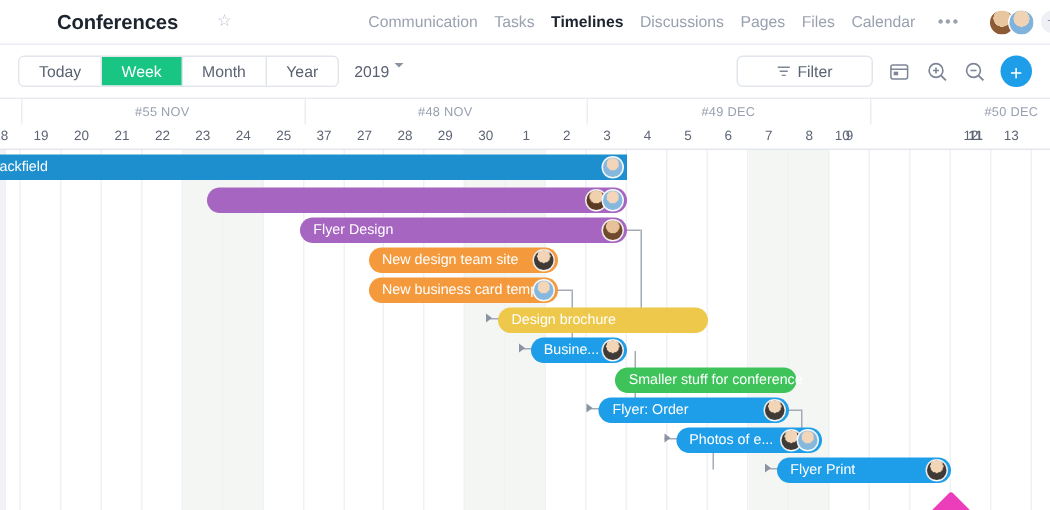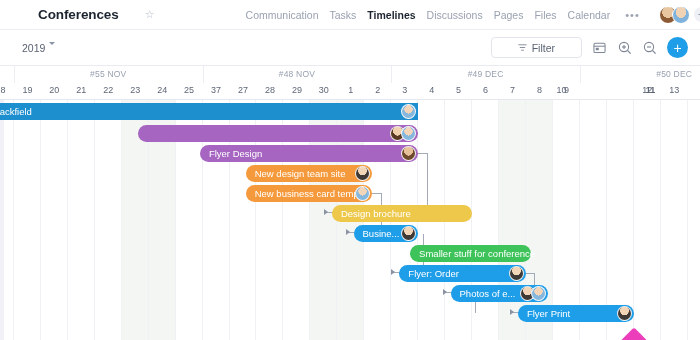--- a/index.html
+++ b/index.html
@@ -121,20 +121,26 @@
       <span class="navmore">•••</span>
     </div>
     <div class="topright">
       <span class="av av1"></span>
       <span class="av av2"></span>
       <span class="addmember">+</span>
     </div>
   </div>
 
   <div class="toolbar">
+    <div class="segmented">
+      <div class="seg">Today</div>
+      <div class="seg active">Week</div>
+      <div class="seg">Month</div>
+      <div class="seg">Year</div>
+    </div>
     <div class="yearsel">
       <span>2019</span>
       <span class="caret"></span>
     </div>
     <div class="toolright">
       <div class="filterbtn">
         <svg width="9" height="9" viewBox="0 0 10 10">
           <line x1="0.5" y1="2" x2="9.5" y2="2" stroke="#7d8596" stroke-width="1"></line>
           <line x1="2" y1="5" x2="8" y2="5" stroke="#7d8596" stroke-width="1"></line>
           <line x1="3.5" y1="8" x2="6.5" y2="8" stroke="#7d8596" stroke-width="1"></line>

